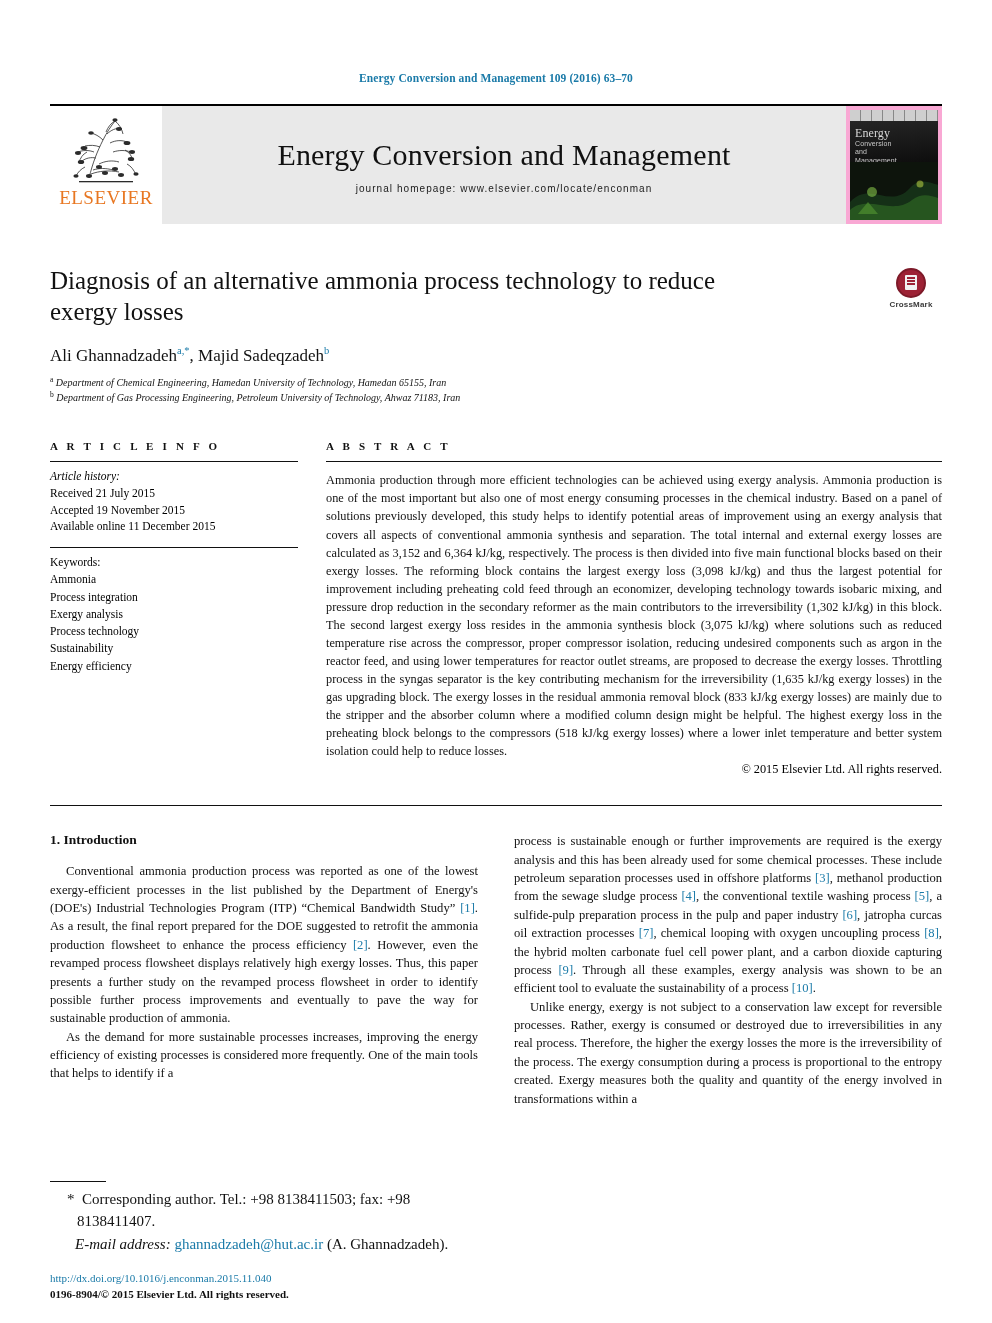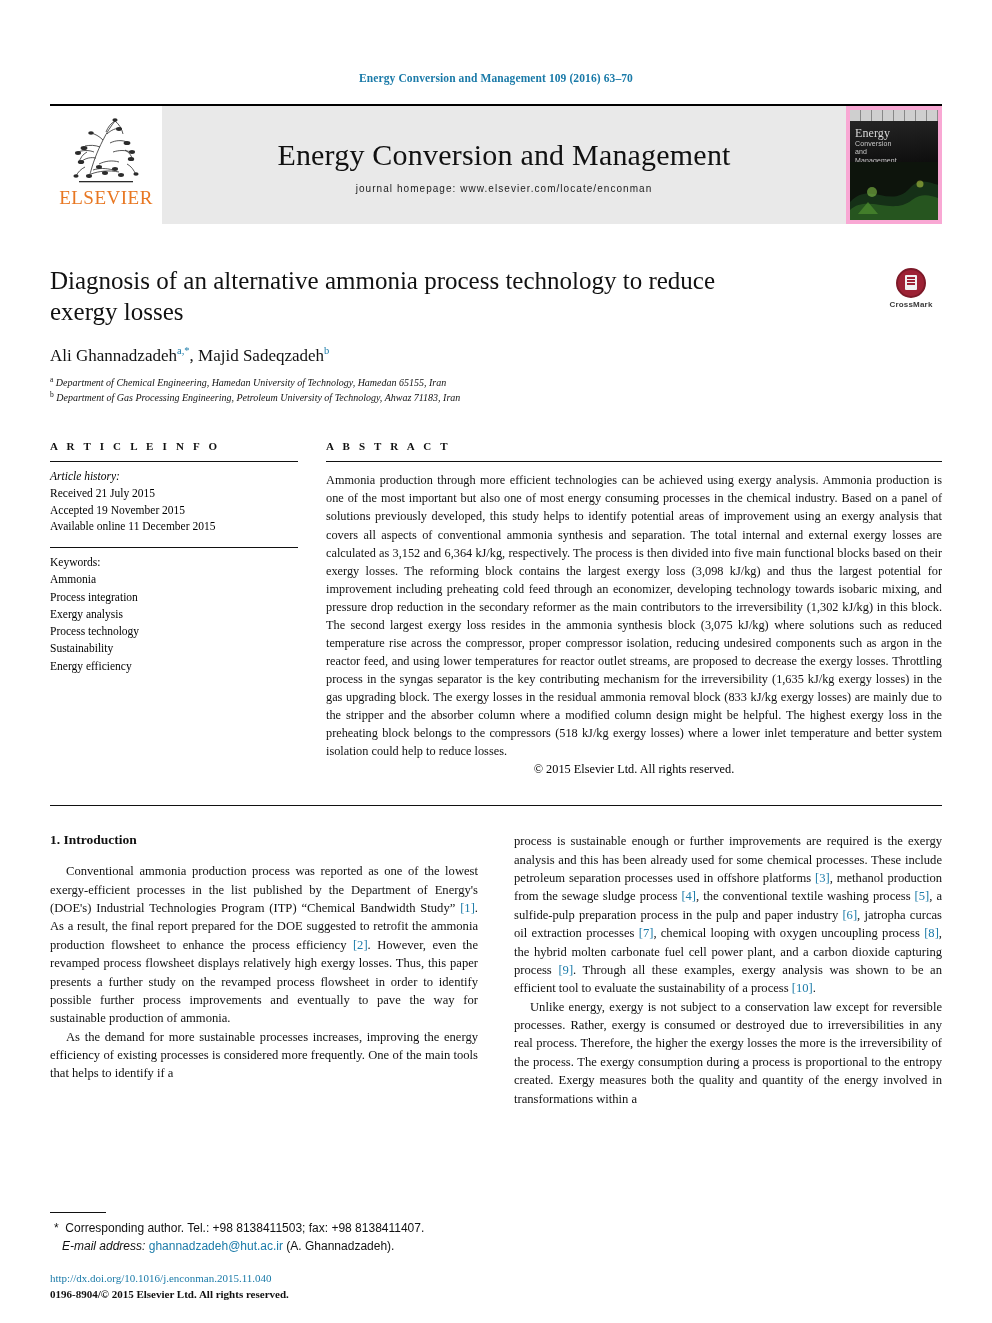--- a/index.html
+++ b/index.html
@@ -240,21 +240,21 @@
 
   .abstract-body {
     font-family: "Liberation Serif", serif;
     font-size: 12.3px;
     line-height: 1.47;
     text-align: justify;
     padding-top: 9px;
     color: #111;
   }
   .copyright-line {
-    text-align: center;
+    text-align: right;
     font-family: "Liberation Serif", serif;
     font-size: 12.3px;
     margin-top: 2px;
   }
 
   
   .body-rule { border-top: 1.4px solid #111; margin-top: 28px; }
   .body-cols {
     margin-top: 26px;
     display: flex;
@@ -282,24 +282,25 @@
 
   
   .footnote-wrap {
     position: absolute;
     left: 50px;
     bottom: 20px;
     width: 422px;
   }
   .fn-rule { border-top: 1.3px solid #111; width: 56px; margin-bottom: 6px; }
   .footnote {
-    font-family: Liberation Sans, sans-serif;
-    font-size: 12px;
+    font-family: Liberation Serif, serif;
+    font-size: 15px;
     line-height: 1.5;
     color: #111;
+    margin-left: 13px;
   }
   .footnote .ind { padding-left: 14px; display:block; text-indent:-10px;}
   .footnote .ital { font-style: italic; }
   .link { color: #1a7aa8; }
   .doi-block { margin-top: 16px; line-height: 1.45; }
   .doi-line { font-family: "Liberation Serif", serif; font-size: 11px; color:#1a7aa8; }
   .issn-line { font-family: "Liberation Serif", serif; font-size: 11px; color:#111; font-weight:bold;}
 </style>
 </head>
 <body>

